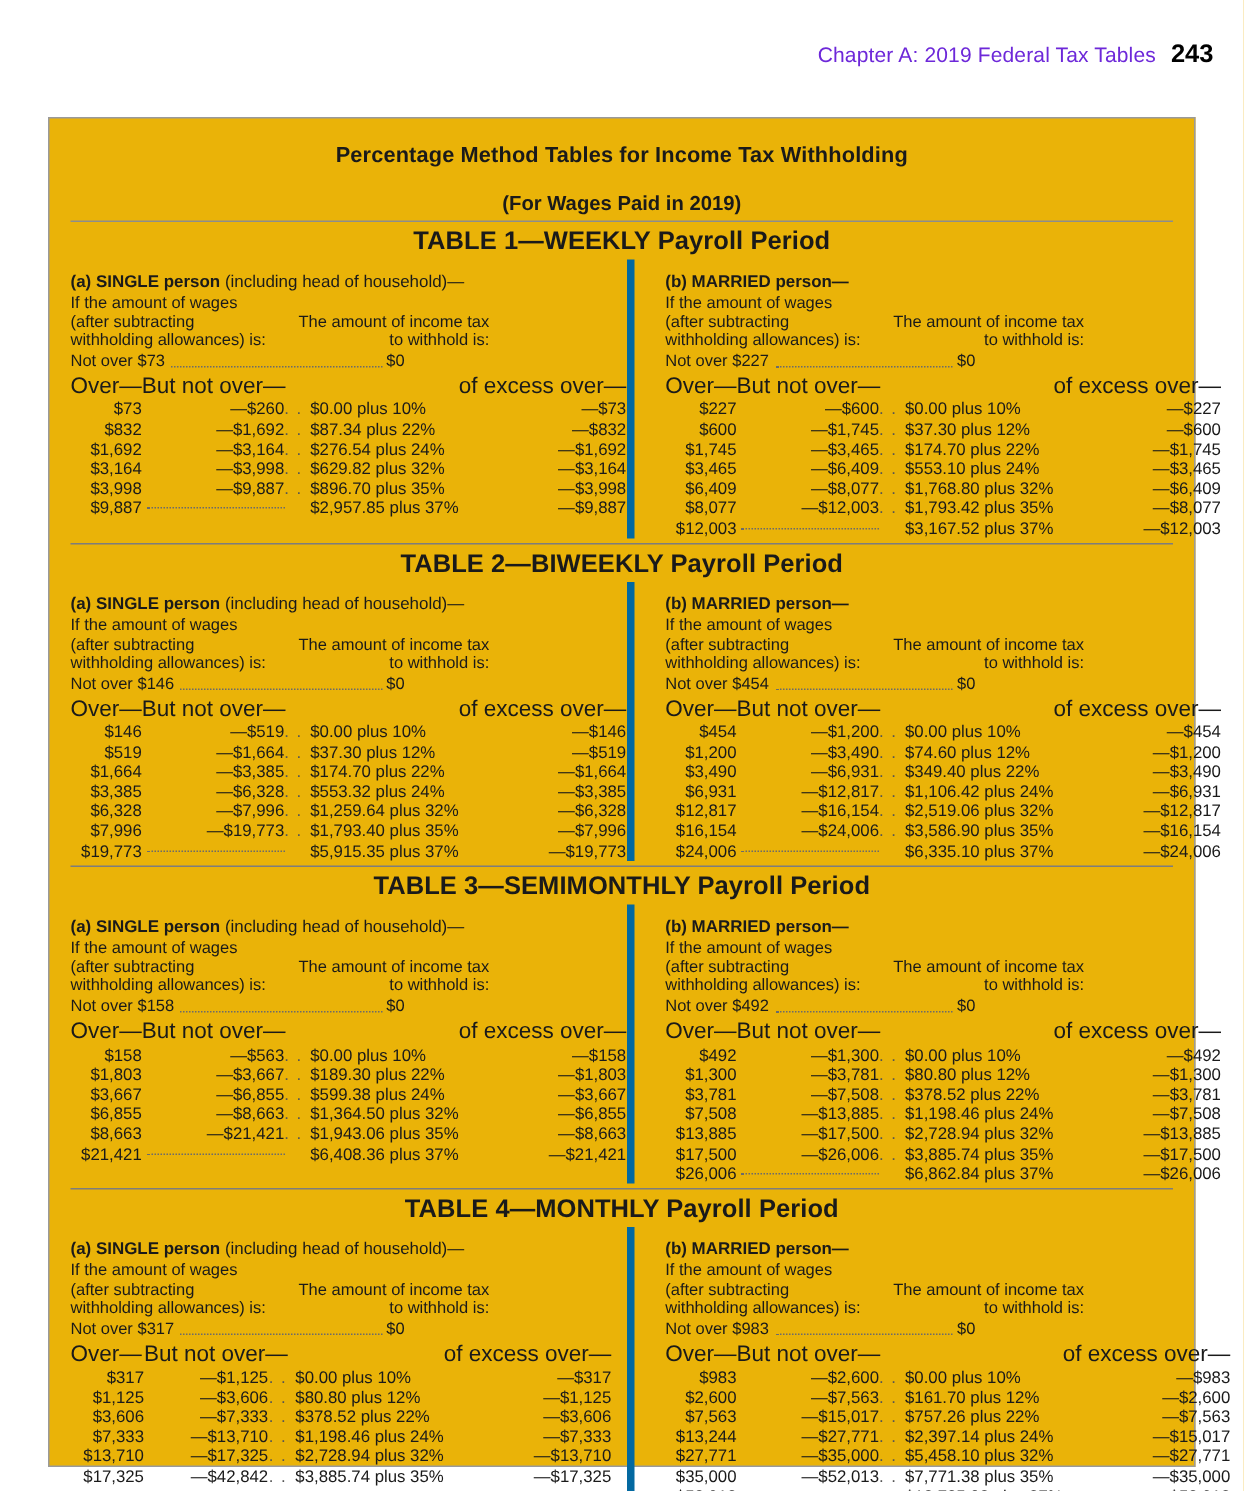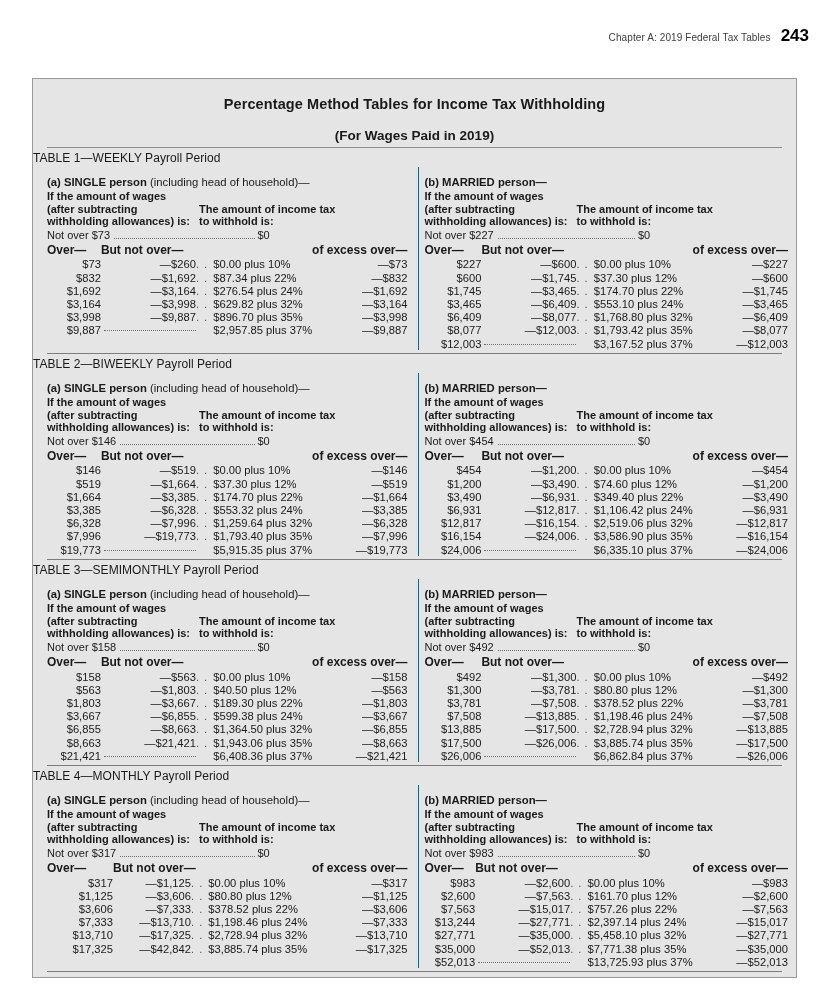--- a/index.html
+++ b/index.html
@@ -20,40 +20,40 @@
   .running-head {
     position: absolute;
     top: 26px;
     right: 20px;
     display: flex;
     align-items: baseline;
     gap: 10px;
     white-space: nowrap;
   }
   .running-head .chapter {
-    font-size: 10px;
-    color: #404040;
+    font-size: 14px;
+    color: #6d28d9;
     letter-spacing: 0.1px;
   }
   .running-head .folio {
     font-size: 17px;
     font-weight: bold;
     color: #000000;
   }
 
   
   .frame {
     position: absolute;
     left: 32px;
     top: 78px;
     width: 765px;
     height: 900px;
     border: 1px solid #9a9a9a;
     box-sizing: border-box;
-    background: #e5e5e5;
+    background: #eab308;
   }
 
   .doc-title {
     text-align: center;
     font-size: 14.5px;
     font-weight: bold;
     margin-top: 17px;
     letter-spacing: 0.1px;
   }
   .doc-subtitle {
@@ -66,59 +66,59 @@
   .rule-full {
     height: 0;
     border-top: 1.6px solid #8d8d8d;
     margin: 0 14px;
   }
 
   
   .tbl-block { position: relative; }
 
   .tbl-caption {
-    font-size: 12px;
-    font-weight: normal;
+    text-align: center;
+    font-size: 17px;
+    font-weight: bold;
     padding: 3px 0 2px 0;
     letter-spacing: 0.05px;
   }
 
   .panes {
     display: flex;
     position: relative;
     padding: 0 8px 0 14px;
     box-sizing: border-box;
   }
   .pane {
     width: 50%;
     box-sizing: border-box;
     position: relative;
     padding-top: 9px;
   }
   .pane-b {
-    border-left: 1px solid #0369a1;
-    padding-left: 6px;
+    border-left: 5px solid #0369a1;
+    padding-left: 21px;
   }
   .pane-a { padding-right: 10px; }
 
   .person-head {
     font-size: 11.3px;
     margin-bottom: 2px;
     white-space: nowrap;
   }
   .person-head b { font-weight: bold; text-align: center; }
 
   .intro {
     display: flex;
     font-size: 11px;
     line-height: 12.6px;
-    font-weight: bold;
   }
   .intro-left { width: 152px; flex: none; }
-  .intro-right { padding-top: 12.6px; }
+  .intro-right { padding-top: 12.6px; text-align: right; }
 
   .notover {
     font-size: 11px;
     display: flex;
     align-items: flex-end;
     margin-top: 1px;
   }
   .notover .lbl { white-space: nowrap; }
   .notover .leader {
     flex: 1;
@@ -131,22 +131,22 @@
   .notover .val { width: 150px; flex: none; }
 
   
   table.rates {
     width: 100%;
     border-collapse: collapse;
     font-size: 11.2px;
     margin-top: 2px;
   }
   table.rates th {
-    font-weight: bold;
-    font-size: 12px;
+    font-weight: normal;
+    font-size: 15px;
     padding: 0 0 1px 0;
     white-space: nowrap;
   }
   table.rates td {
     padding: 0.6px 0;
     white-space: nowrap;
   }
   .c-over   { width: 66px;  text-align: right; }
   .c-butnot { width: 78px;  text-align: right; }
   .c-dots   { width: 12px;  text-align: center; color: #555; letter-spacing: 1px; }
@@ -546,27 +546,20 @@
               </thead>
       <tbody>
                 <tr>
       <td class="c-over">$158</td>
       <td class="c-butnot">—$563</td>
       <td class="c-dots">. .</td>
       <td class="c-amount">$0.00 plus 10%</td>
       <td class="c-excess">—$158</td>
     </tr>
                 <tr>
-      <td class="c-over">$563</td>
-      <td class="c-butnot">—$1,803</td>
-      <td class="c-dots">. .</td>
-      <td class="c-amount">$40.50 plus 12%</td>
-      <td class="c-excess">—$563</td>
-    </tr>
-                <tr>
       <td class="c-over">$1,803</td>
       <td class="c-butnot">—$3,667</td>
       <td class="c-dots">. .</td>
       <td class="c-amount">$189.30 plus 22%</td>
       <td class="c-excess">—$1,803</td>
     </tr>
                 <tr>
       <td class="c-over">$3,667</td>
       <td class="c-butnot">—$6,855</td>
       <td class="c-dots">. .</td>

